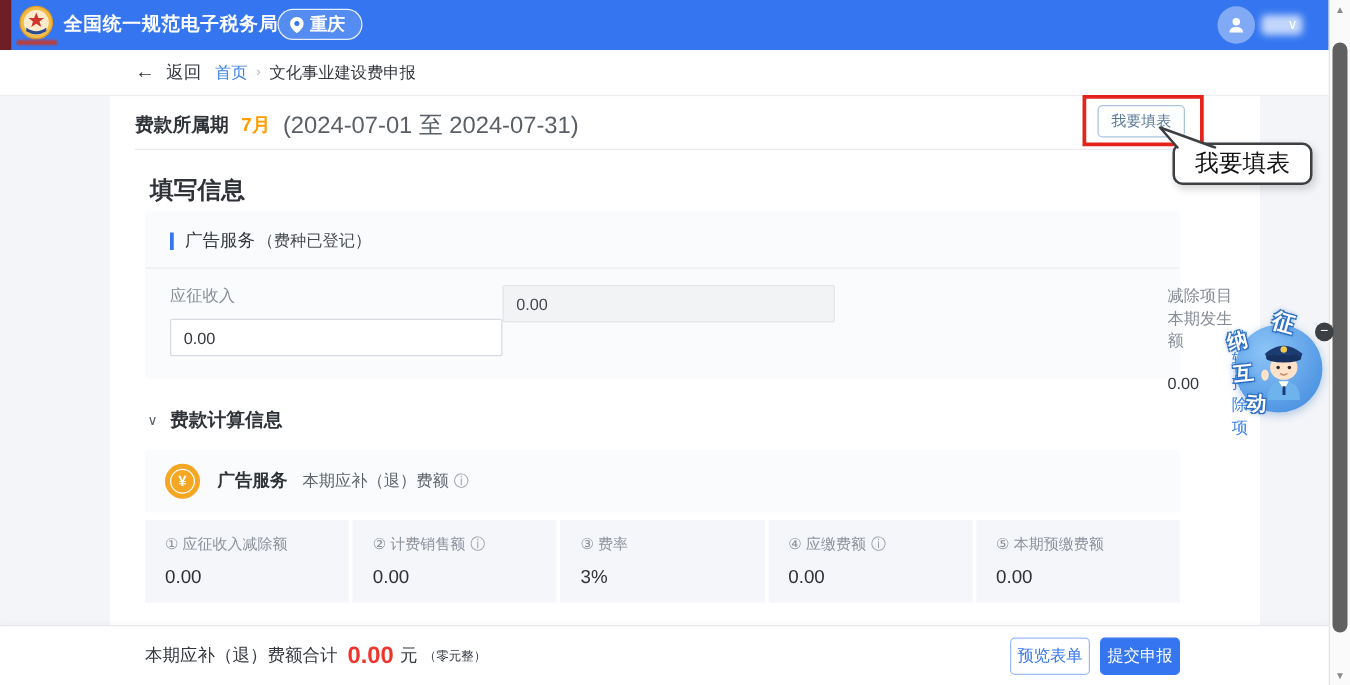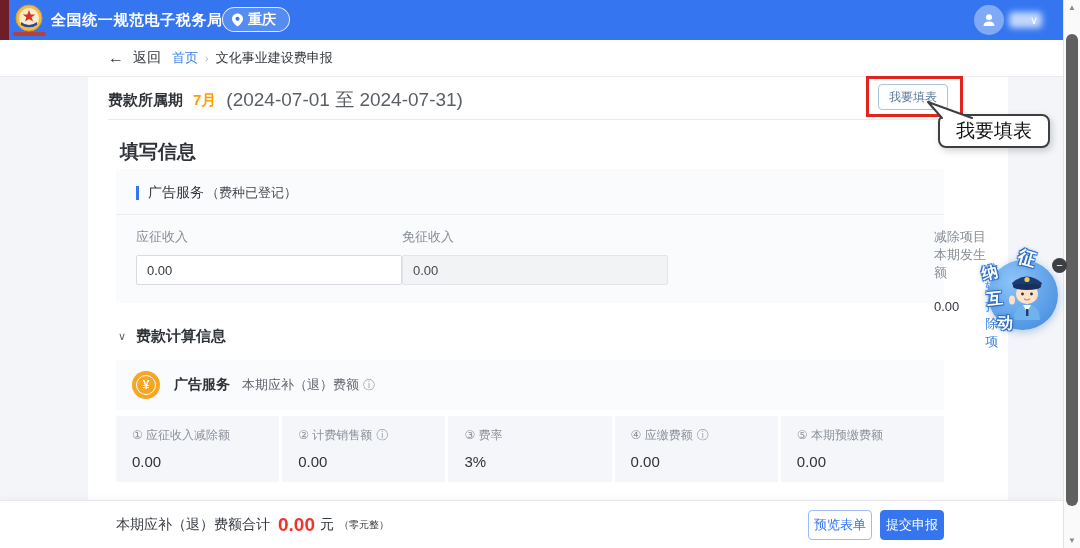--- a/index.html
+++ b/index.html
@@ -159,21 +159,20 @@
       <span class="service-name">广告服务</span>
       <span class="service-status">（费种已登记）</span>
     </div>
     <div class="card1-divider"></div>
     <div class="fields-row">
       <div class="field f1">
         <span class="field-label">应征收入</span>
         <input class="field-input" value="0.00" style="">
       </div>
       <div class="field f2">
-        <span class="field-label">免征收入</span>
         <input class="field-input" disabled="" value="0.00" style="">
       </div>
       <div class="field f3">
         <span class="field-label">减除项目本期发生额</span>
         <div class="deduct-line">
           <span class="deduct-value">0.00</span>
           <span class="deduct-link">编辑扣除项</span>
         </div>
       </div>
     </div>

